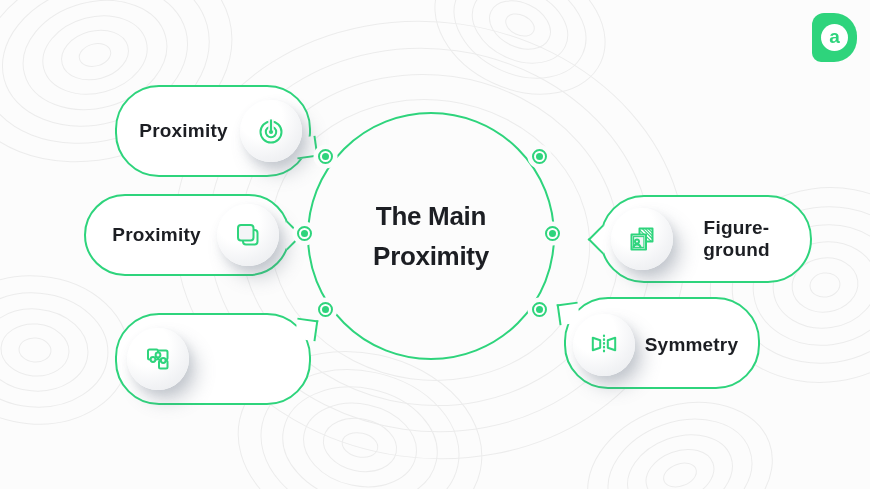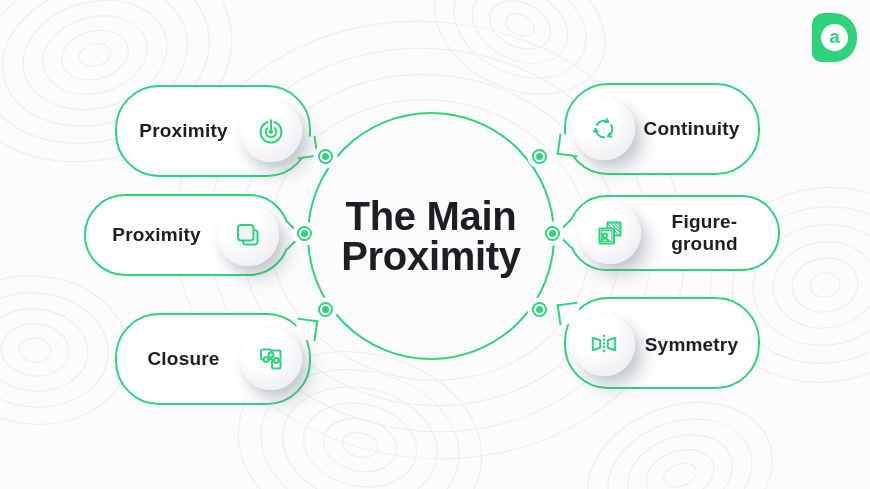--- a/index.html
+++ b/index.html
@@ -20,21 +20,21 @@
   .logo{position:absolute;left:812px;top:13px;width:45px;height:49px;
         background:var(--accent);border-radius:12px 23px 23px 9px;z-index:6}
   .logo-circle{position:absolute;left:9px;top:11px;width:27px;height:27px;background:#fff;
         border-radius:50%;display:flex;align-items:center;justify-content:center}
   .logo-letter{color:var(--accent);font-size:19px;font-weight:800;line-height:1;transform:translateY(-1px)}
 
   
   .center-circle{position:absolute;left:307px;top:112px;width:248px;height:248px;
         border:2.5px solid var(--accent);border-radius:50%;
         display:flex;align-items:center;justify-content:center;z-index:2}
-  .center-title{text-align:center;font-size:40px;font-weight:800;letter-spacing:-0.3px;
+  .center-title{text-align:center;font-size:26px;font-weight:800;letter-spacing:-0.3px;
         line-height:40px;color:var(--text)}
 
   
   .dot{position:absolute;width:15px;height:15px;border:2.5px solid var(--accent);border-radius:50%;
        background:#fff;box-shadow:0 0 0 4.5px #fcfcfc;display:flex;align-items:center;justify-content:center;z-index:5}
   .dot::after{content:"";width:7px;height:7px;border-radius:50%;background:var(--accent)}
   .dot-tl{left:318px;top:149px}
   .dot-ml{left:297px;top:226px}
   .dot-bl{left:318px;top:302px}
   .dot-tr{left:532px;top:149px}
@@ -45,21 +45,21 @@
   .pill{position:absolute;height:92px;background:#fff;border:2.5px solid var(--accent);
         border-radius:44px;display:flex;align-items:center;z-index:4}
   .plabel{flex:1;text-align:center;font-size:19px;font-weight:700;color:var(--text);letter-spacing:.2px;z-index:2}
   .badge{width:62px;height:62px;border-radius:50%;flex:0 0 auto;display:flex;align-items:center;justify-content:center;
         background:radial-gradient(circle at 34% 28%, #ffffff 35%, #f3f4f6 65%, #e7e9ec 100%);
         box-shadow:9px 12px 18px rgba(110,120,135,.30), 3px 5px 8px rgba(110,120,135,.15);z-index:2}
   .pill-proximity{left:115px;top:85px;width:196px;padding:0 7px 0 10px}
   .pill-similarity{left:84px;top:194px;width:206px;height:82px;padding:0 9px 0 10px}
   .pill-closure{left:115px;top:313px;width:196px;padding:0 7px 0 10px}
   .pill-continuity{left:564px;top:83px;width:196px;padding:0 10px 0 7px}
-  .pill-figure{left:568px;top:195px;width:212px;height:76px;padding:0 10px 0 9px}
+  .pill-figure{left:600px;top:195px;width:212px;height:88px;padding:0 10px 0 9px}
   .pill-symmetry{left:564px;top:297px;width:196px;padding:4px 10px 0 7px}
 
   
   .tail{position:absolute;width:21px;height:21px;background:#fff;z-index:1}
   .tail-r {right:-10px;top:50%;margin-top:-10.5px;transform:rotate(45deg);
            border-top:2.5px solid var(--accent);border-right:2.5px solid var(--accent)}
   .tail-l {left:-10px;top:50%;margin-top:-10.5px;transform:rotate(45deg);
            border-left:2.5px solid var(--accent);border-bottom:2.5px solid var(--accent)}
   .tail-dr{right:-8px;top:50px;transform:rotate(-8deg);
            border-right:2.5px solid var(--accent);border-bottom:2.5px solid var(--accent)}
@@ -178,53 +178,32 @@
     <span class="badge">
       <svg width="32" height="32" viewBox="0 0 32 32">
         <rect class="ic" x="11" y="11" width="14.5" height="14.5" rx="3"></rect>
         <rect class="ic-bg" x="6" y="6" width="15.5" height="15.5" rx="3"></rect>
       </svg>
     </span>
   </div>
 
   <div class="pill pill-closure">
     <span class="tail tail-ur"></span>
-    <span class="plabel">Closure</span>
     <span class="badge">
       <svg width="32" height="32" viewBox="0 0 32 32">
         <rect class="ic" x="6" y="6.5" width="10" height="10" rx="1.5"></rect>
         <rect class="ic" x="16" y="7.5" width="9.5" height="9" rx="1.5"></rect>
         <rect class="ic" x="17" y="17.5" width="8.5" height="8" rx="1.5"></rect>
         <circle class="ic-bg" cx="16" cy="12" r="2.4"></circle>
         <circle class="ic-bg" cx="11" cy="16.5" r="2.4"></circle>
         <circle class="ic-bg" cx="21.25" cy="17.5" r="2.4"></circle>
       </svg>
     </span>
   </div>
 
-  <div class="pill pill-continuity">
-    <span class="tail tail-dl"></span>
-    <span class="badge">
-      <svg width="32" height="32" viewBox="0 0 32 32">
-        <g class="ic">
-          <path d="M8.8,11.9 A8.3,8.3 0 0 1 20.2,8.8"></path>
-          <path d="M18.7,5.9 L20.2,8.8 L16.9,9.1"></path>
-        </g>
-        <g class="ic" transform="rotate(120 16 16)">
-          <path d="M8.8,11.9 A8.3,8.3 0 0 1 20.2,8.8"></path>
-          <path d="M18.7,5.9 L20.2,8.8 L16.9,9.1"></path>
-        </g>
-        <g class="ic" transform="rotate(240 16 16)">
-          <path d="M8.8,11.9 A8.3,8.3 0 0 1 20.2,8.8"></path>
-          <path d="M18.7,5.9 L20.2,8.8 L16.9,9.1"></path>
-        </g>
-      </svg>
-    </span>
-    <span class="plabel">Continuity</span>
-  </div>
 
   <div class="pill pill-figure">
     <span class="tail tail-l"></span>
     <span class="badge">
       <svg width="32" height="32" viewBox="0 0 32 32">
         <rect class="ic" x="13.5" y="5.5" width="13" height="13"></rect>
         <path class="ic-thin" d="M16.5,5.8 L26.2,15.5 M19.5,5.8 L26.3,12.6 M22.5,5.8 L26.3,9.6 M14,7.3 L25.2,18.4"></path>
         <rect class="ic-bg" x="5.5" y="11.5" width="14.5" height="15"></rect>
         <rect class="ic-thin" x="7.6" y="13.6" width="10.3" height="10.8"></rect>
         <circle class="ic" cx="11" cy="18.6" r="2"></circle>

